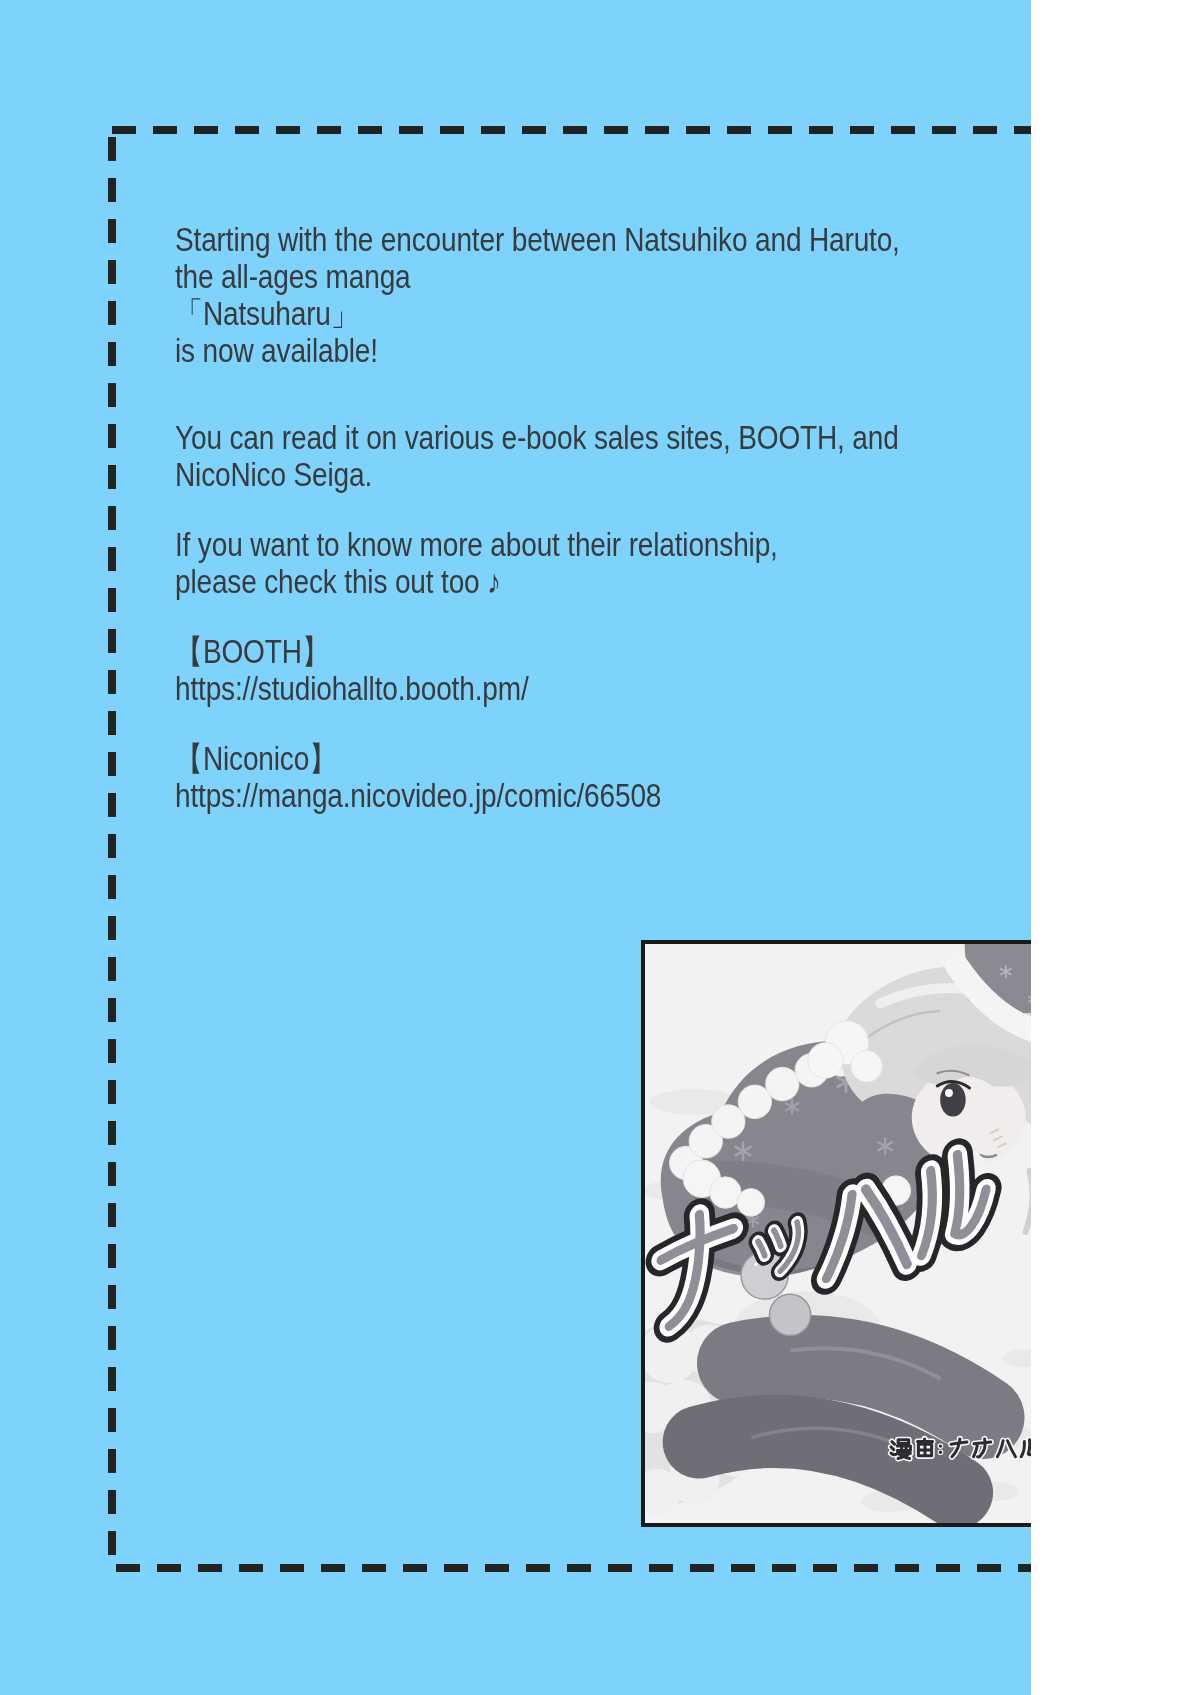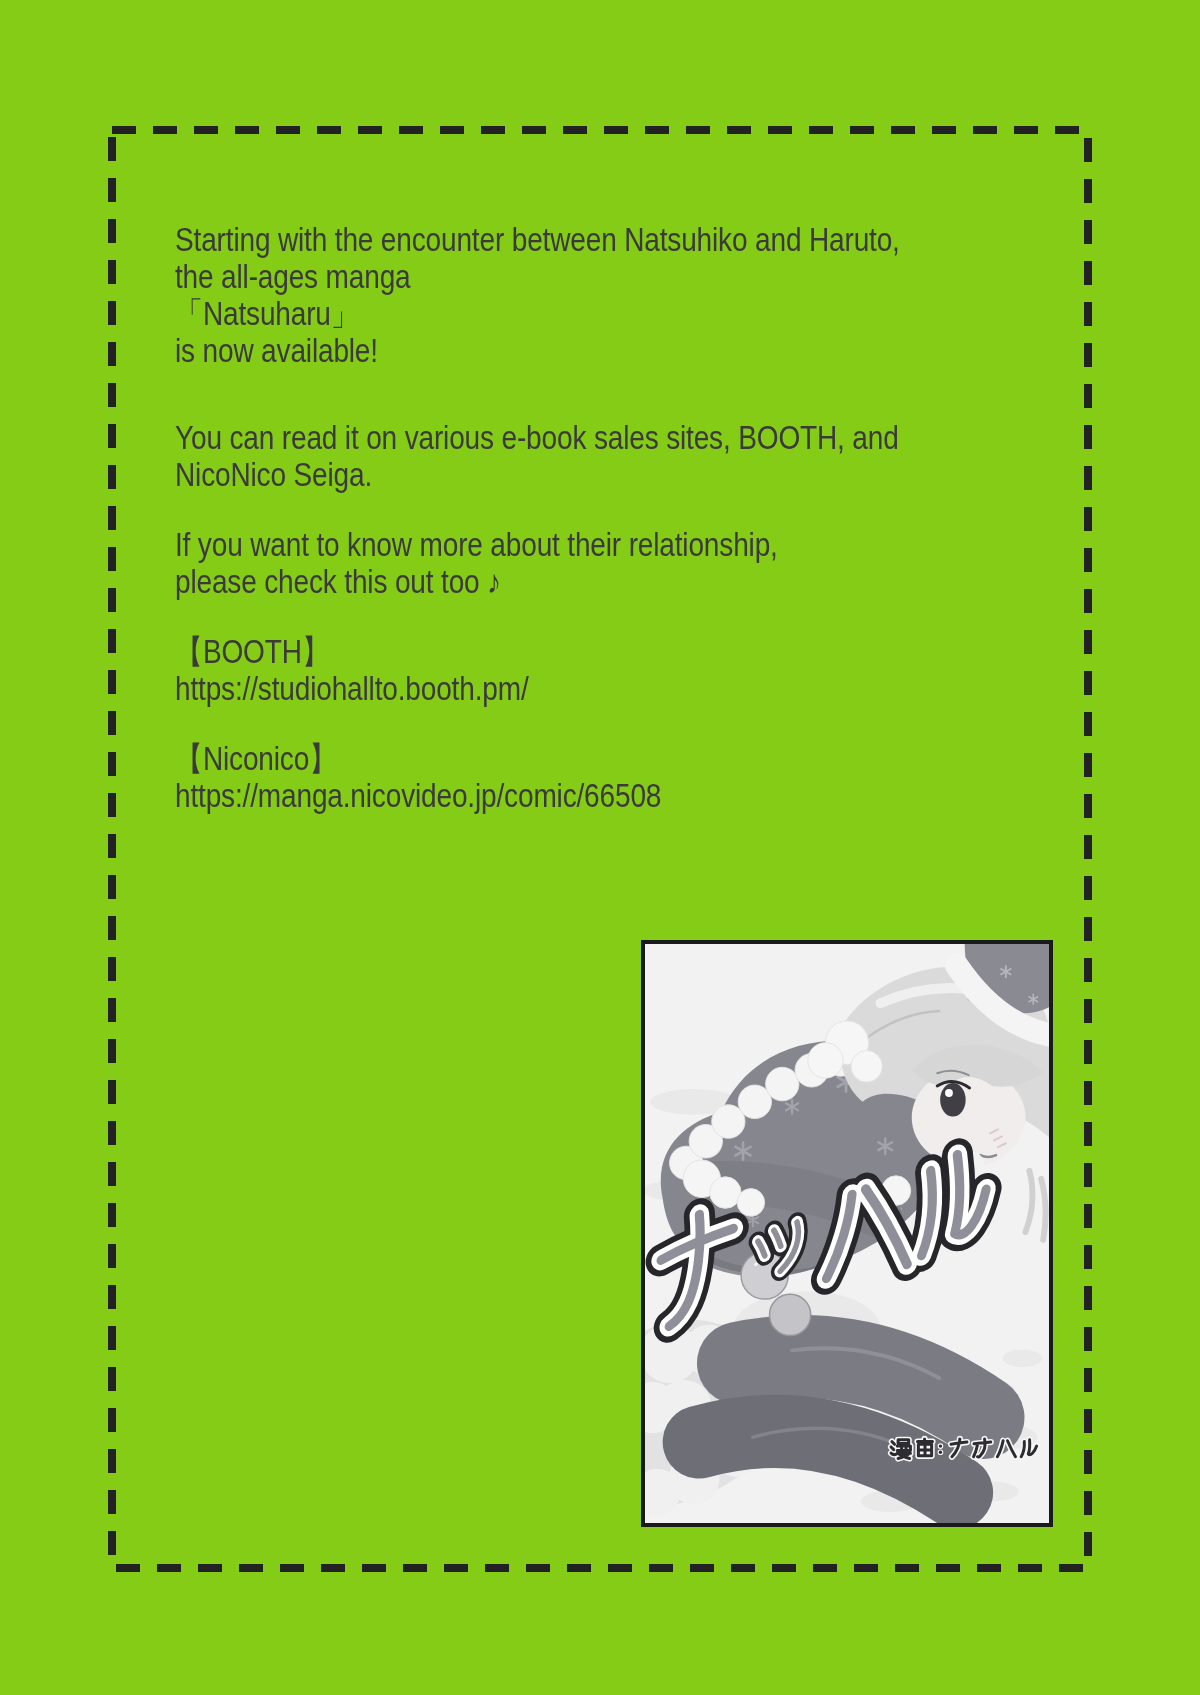--- a/index.html
+++ b/index.html
@@ -1,19 +1,19 @@
 <!DOCTYPE html>
 <html><head>
 <meta charset="utf-8">
 <style>
   html,body{margin:0;padding:0;background:#ffffff;}
   .page{
     position:relative;
-    width:1200px;height:1695px;
-    background:#84cc16;
+    width:1031px;height:1695px;
+    background:#7dd3fc;
     font-family:"Liberation Sans","DejaVu Sans",sans-serif;
     overflow:hidden;
   }
   .border-svg{position:absolute;left:0;top:0;width:1200px;height:1695px;pointer-events:none;}
   .text-block{
     position:absolute;left:175px;top:221px;
     font-size:33px;line-height:37px;font-weight:300;
     color:#3a3a3a;letter-spacing:-0.2px;white-space:nowrap;
     transform:scaleX(0.85);transform-origin:left top;
   }

